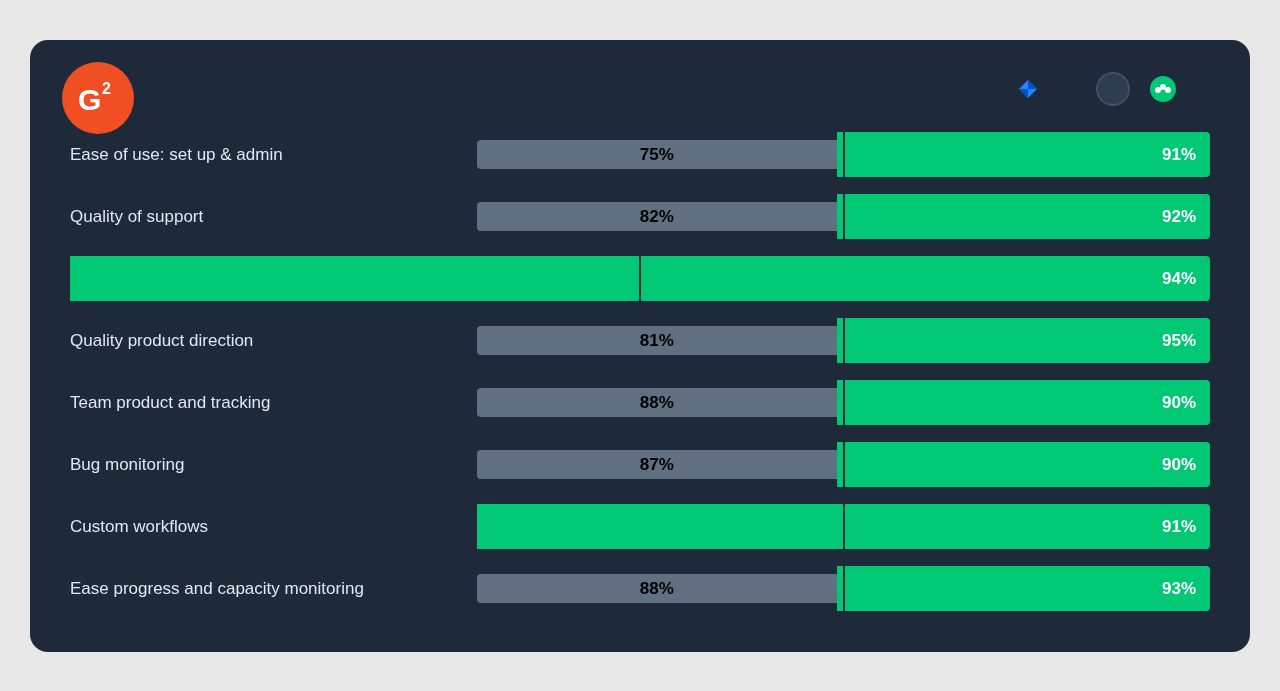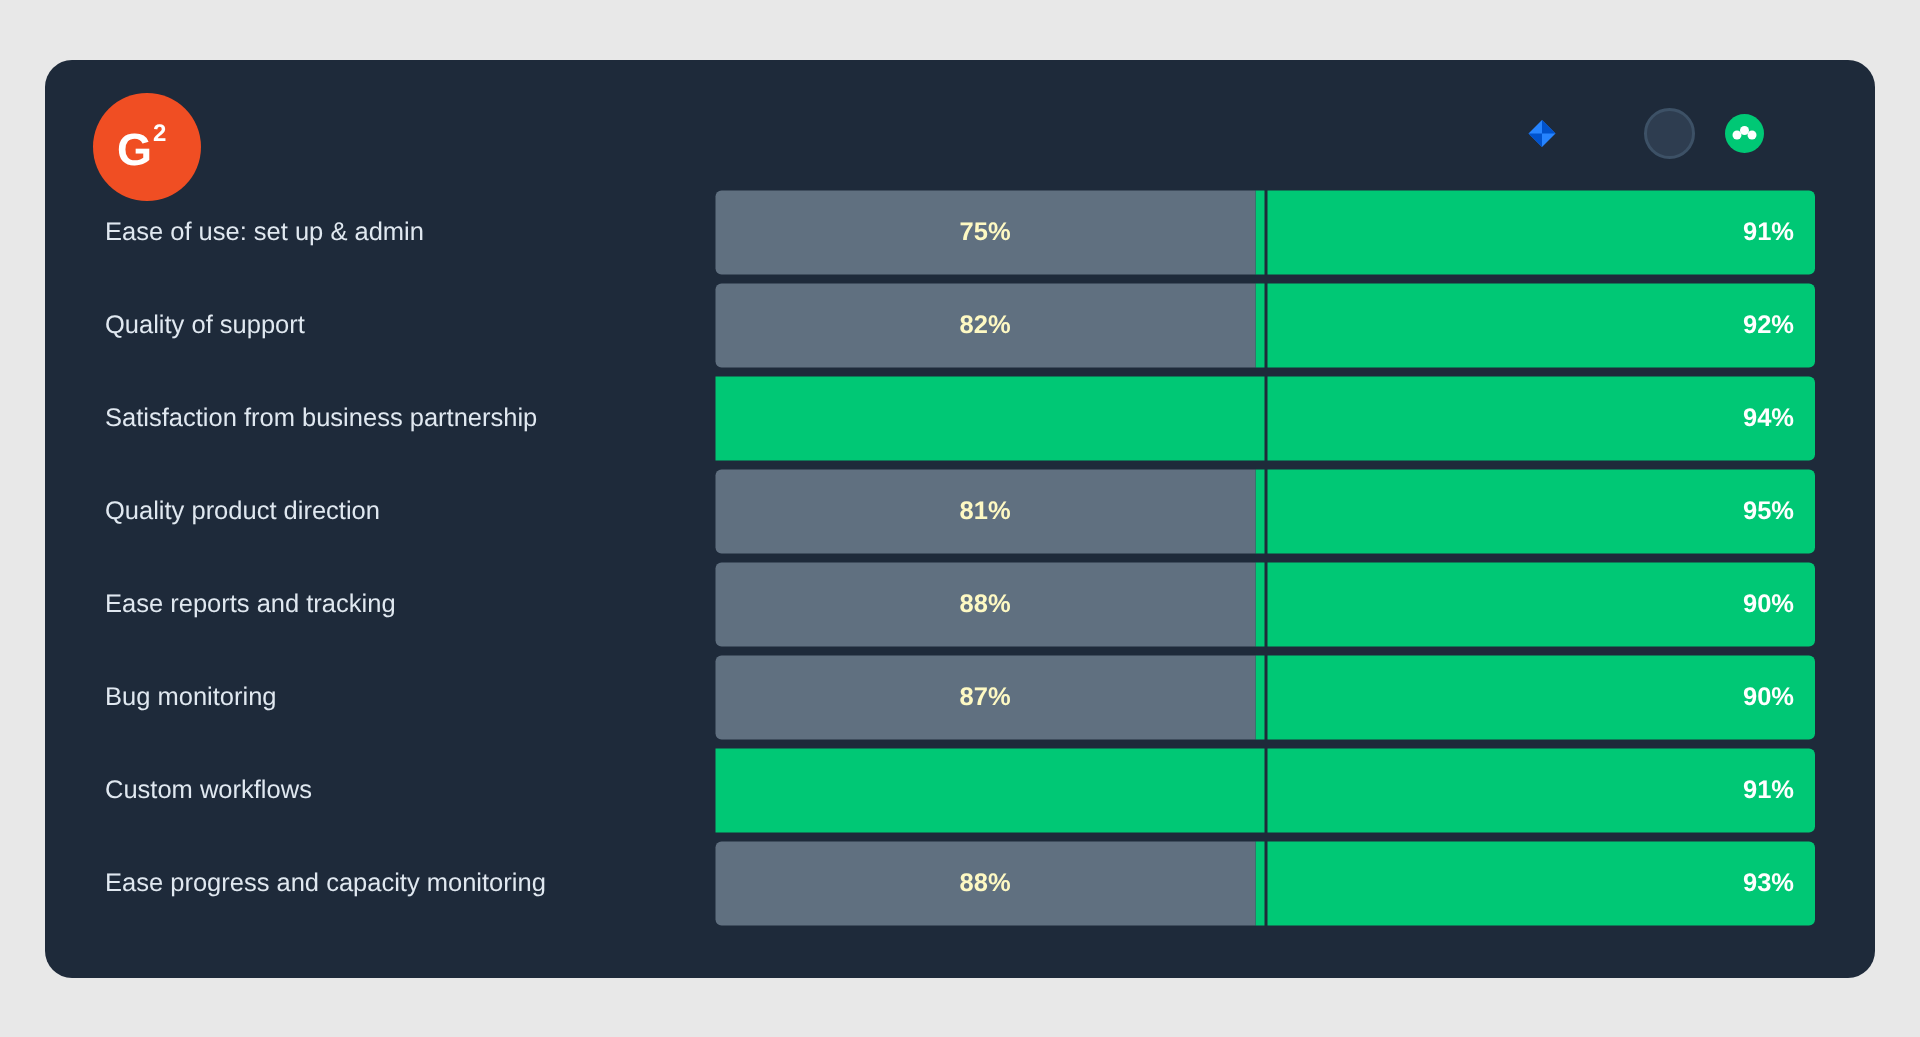--- a/index.html
+++ b/index.html
@@ -84,34 +84,34 @@
     }
     .bars-section {
       flex: 1;
       display: flex;
       align-items: center;
       position: relative;
       height: 54px;
     }
     .bar-jira {
       background: #607080;
-      height: 56px;
+      height: 29px;
       border-radius: 4px 0 0 4px;
       display: flex;
       align-items: center;
       justify-content: center;
-      color: #fef9c3;
+      color: #000000;
       font-size: 17px;
       font-weight: 600;
       flex: 1;
       position: relative;
     }
     .bar-monday {
       background: #00c875;
-      height: 56px;
+      height: 45px;
       border-radius: 0 4px 4px 0;
       display: flex;
       align-items: center;
       justify-content: flex-end;
       padding-right: 14px;
       color: #ffffff;
       font-size: 17px;
       font-weight: 700;
       flex: 1;
     }
@@ -187,36 +187,35 @@
       </div>
       <div class="data-row">
         <div class="row-label">Quality of support</div>
         <div class="bars-section">
           <div class="bar-jira">82%</div>
           <div class="bar-monday">92%</div>
           <div class="divider-line"></div>
         </div>
       </div>
       <div class="data-row">
-        <div class="row-label">Satisfaction from business partnership</div>
         <div class="bars-section">
           <div class="bar-monday">94%</div>
           <div class="divider-line"></div>
         </div>
       </div>
       <div class="data-row">
         <div class="row-label">Quality product direction</div>
         <div class="bars-section">
           <div class="bar-jira">81%</div>
           <div class="bar-monday">95%</div>
           <div class="divider-line"></div>
         </div>
       </div>
       <div class="data-row">
-        <div class="row-label">Ease reports and tracking</div>
+        <div class="row-label">Team product and tracking</div>
         <div class="bars-section">
           <div class="bar-jira">88%</div>
           <div class="bar-monday">90%</div>
           <div class="divider-line"></div>
         </div>
       </div>
       <div class="data-row">
         <div class="row-label">Bug monitoring</div>
         <div class="bars-section">
           <div class="bar-jira">87%</div>

